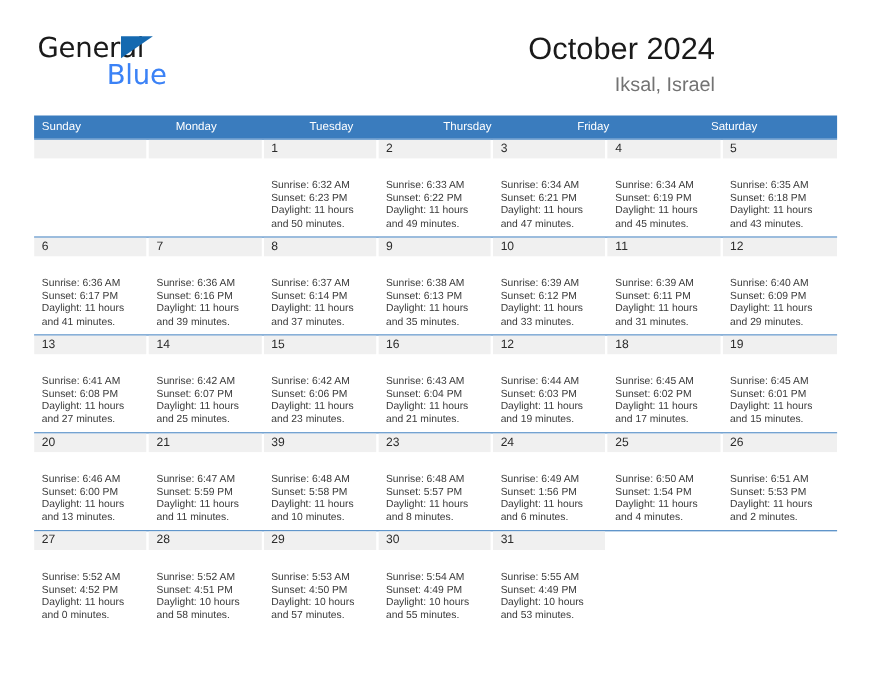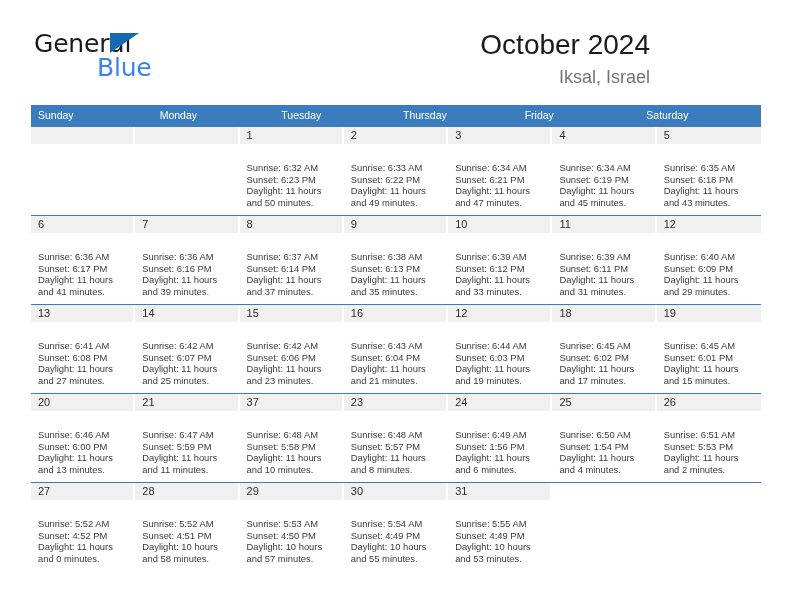--- a/index.html
+++ b/index.html
@@ -440,21 +440,21 @@
         <div class="details">
           <div>Sunrise: 6:47 AM</div>
           <div>Sunset: 5:59 PM</div>
           <div>Daylight: 11 hours</div>
           <div>and 11 minutes.</div>
         </div>
       </div>
         </div>
       <div class="cell">
           <div class="cell-inner">
-        <div class="daynum">37</div>
+        <div class="daynum">39</div>
         <div class="details">
           <div>Sunrise: 6:48 AM</div>
           <div>Sunset: 5:58 PM</div>
           <div>Daylight: 11 hours</div>
           <div>and 10 minutes.</div>
         </div>
       </div>
         </div>
       <div class="cell">
           <div class="cell-inner">

